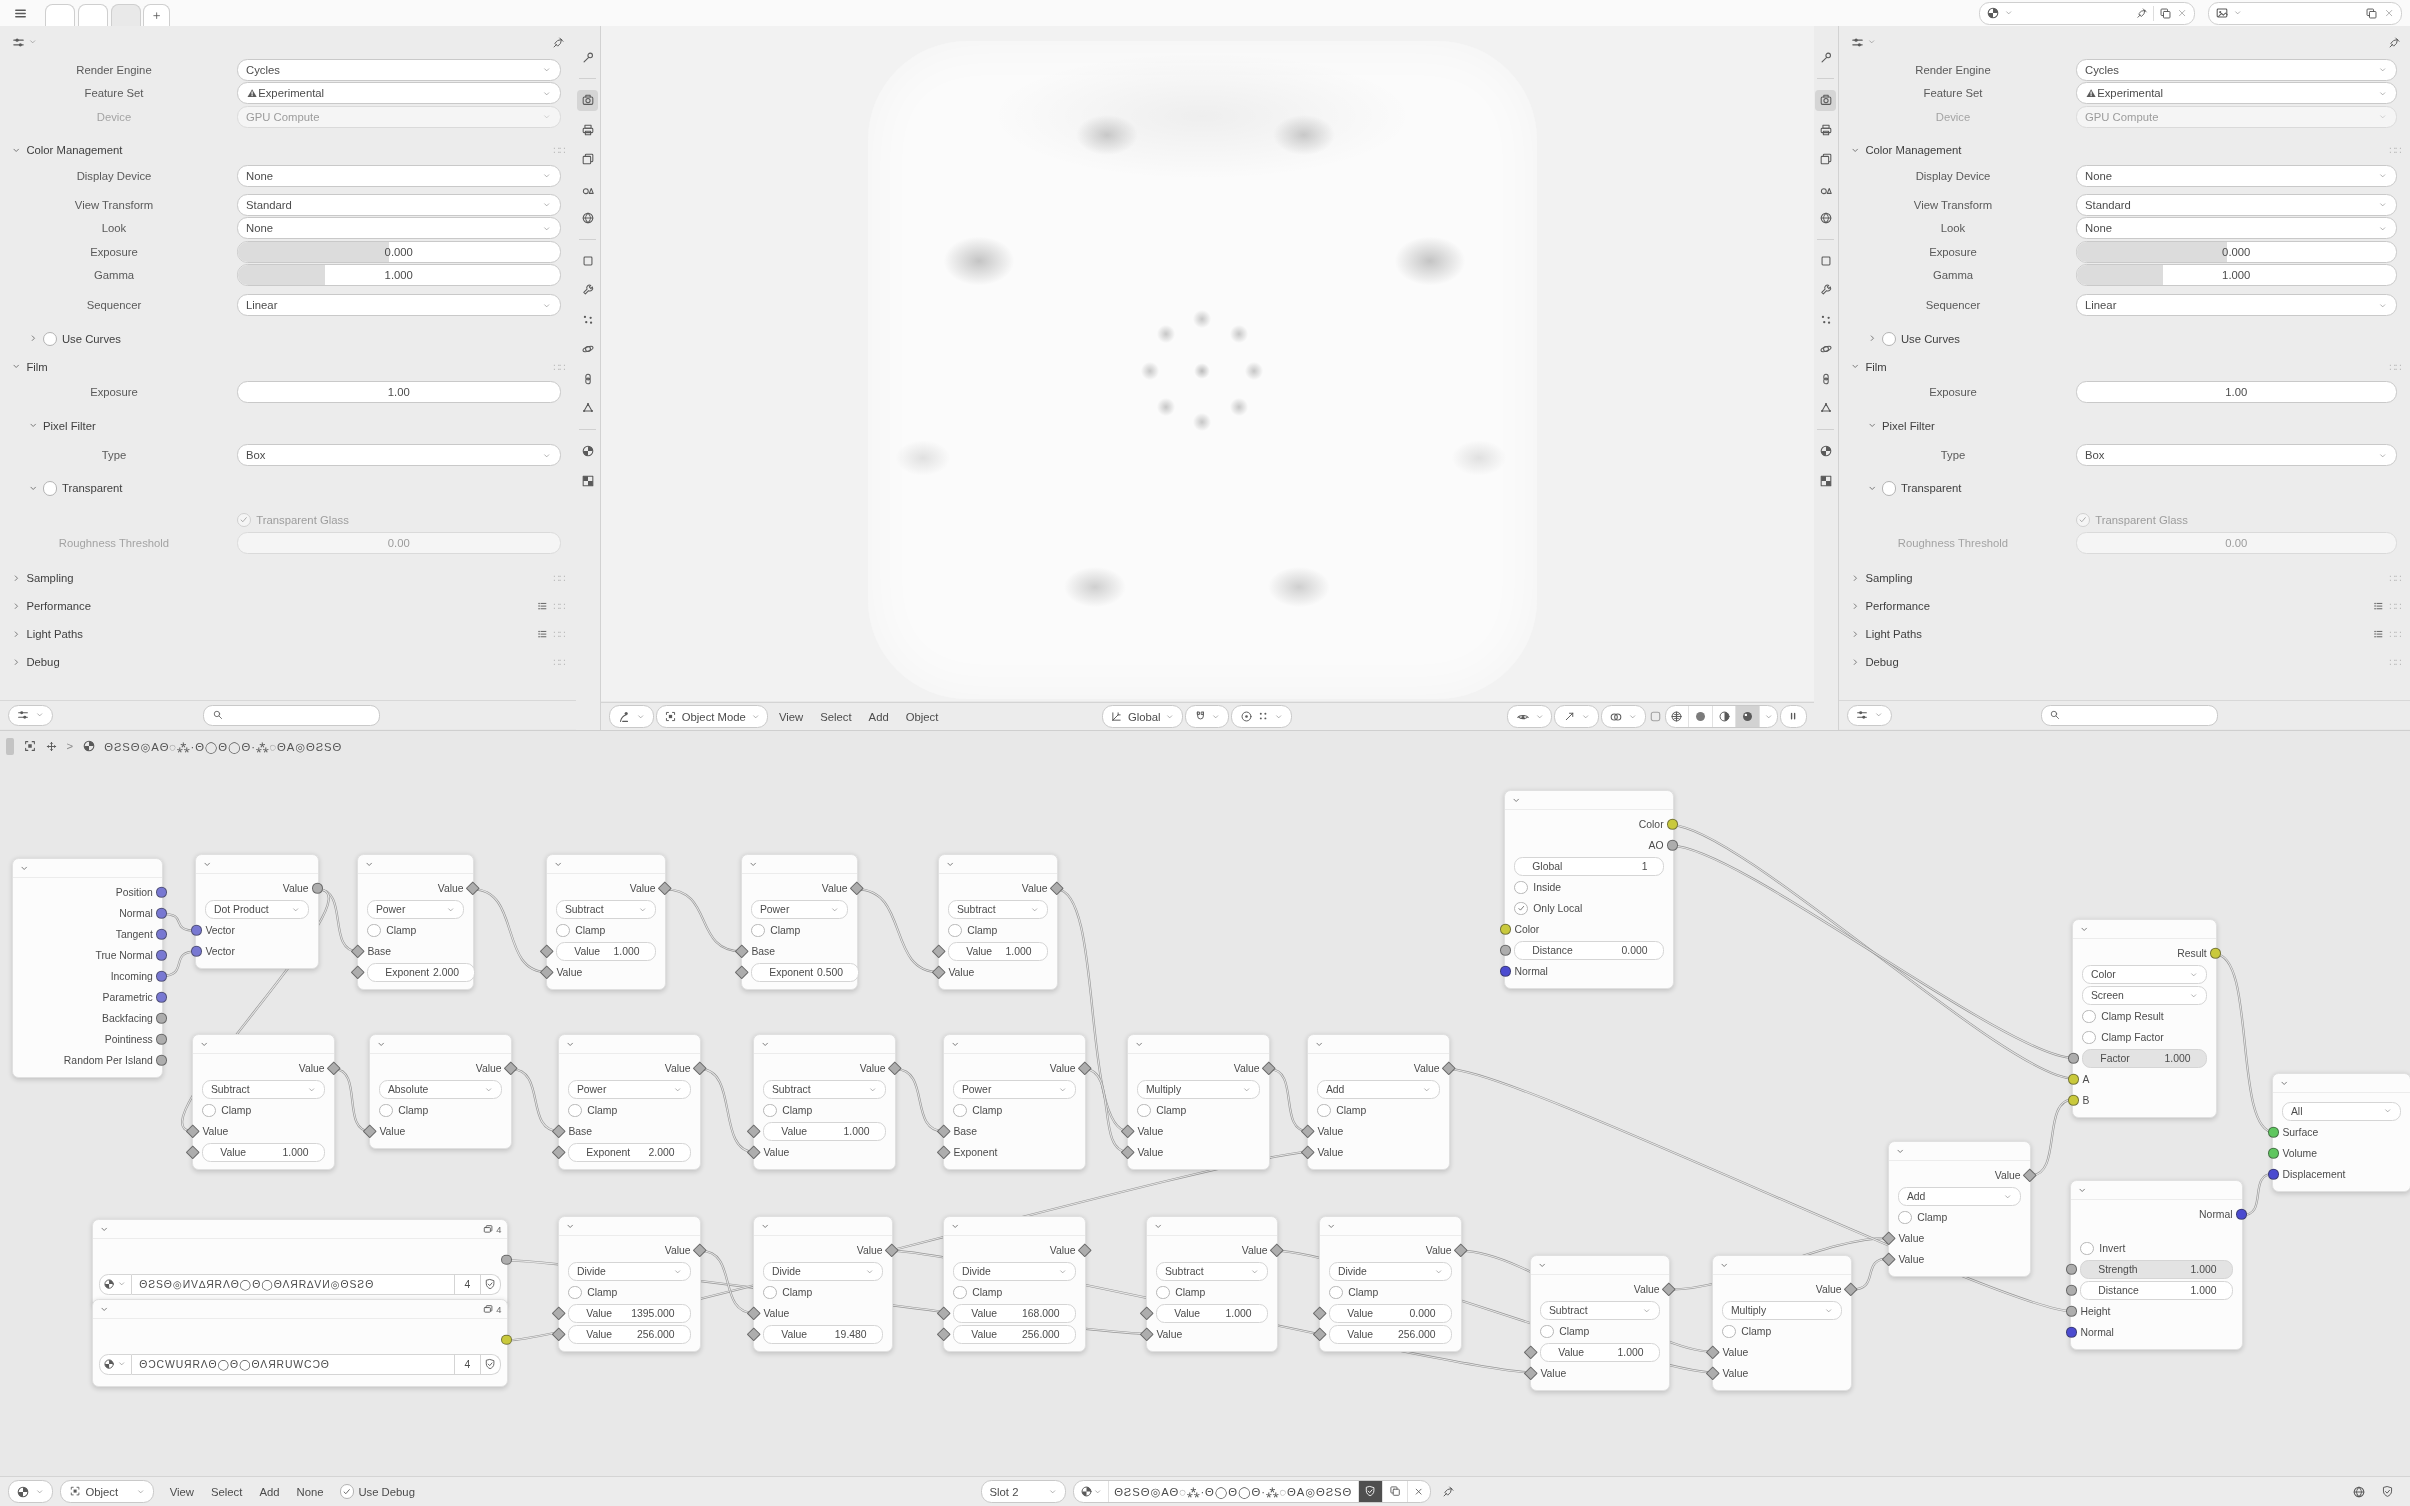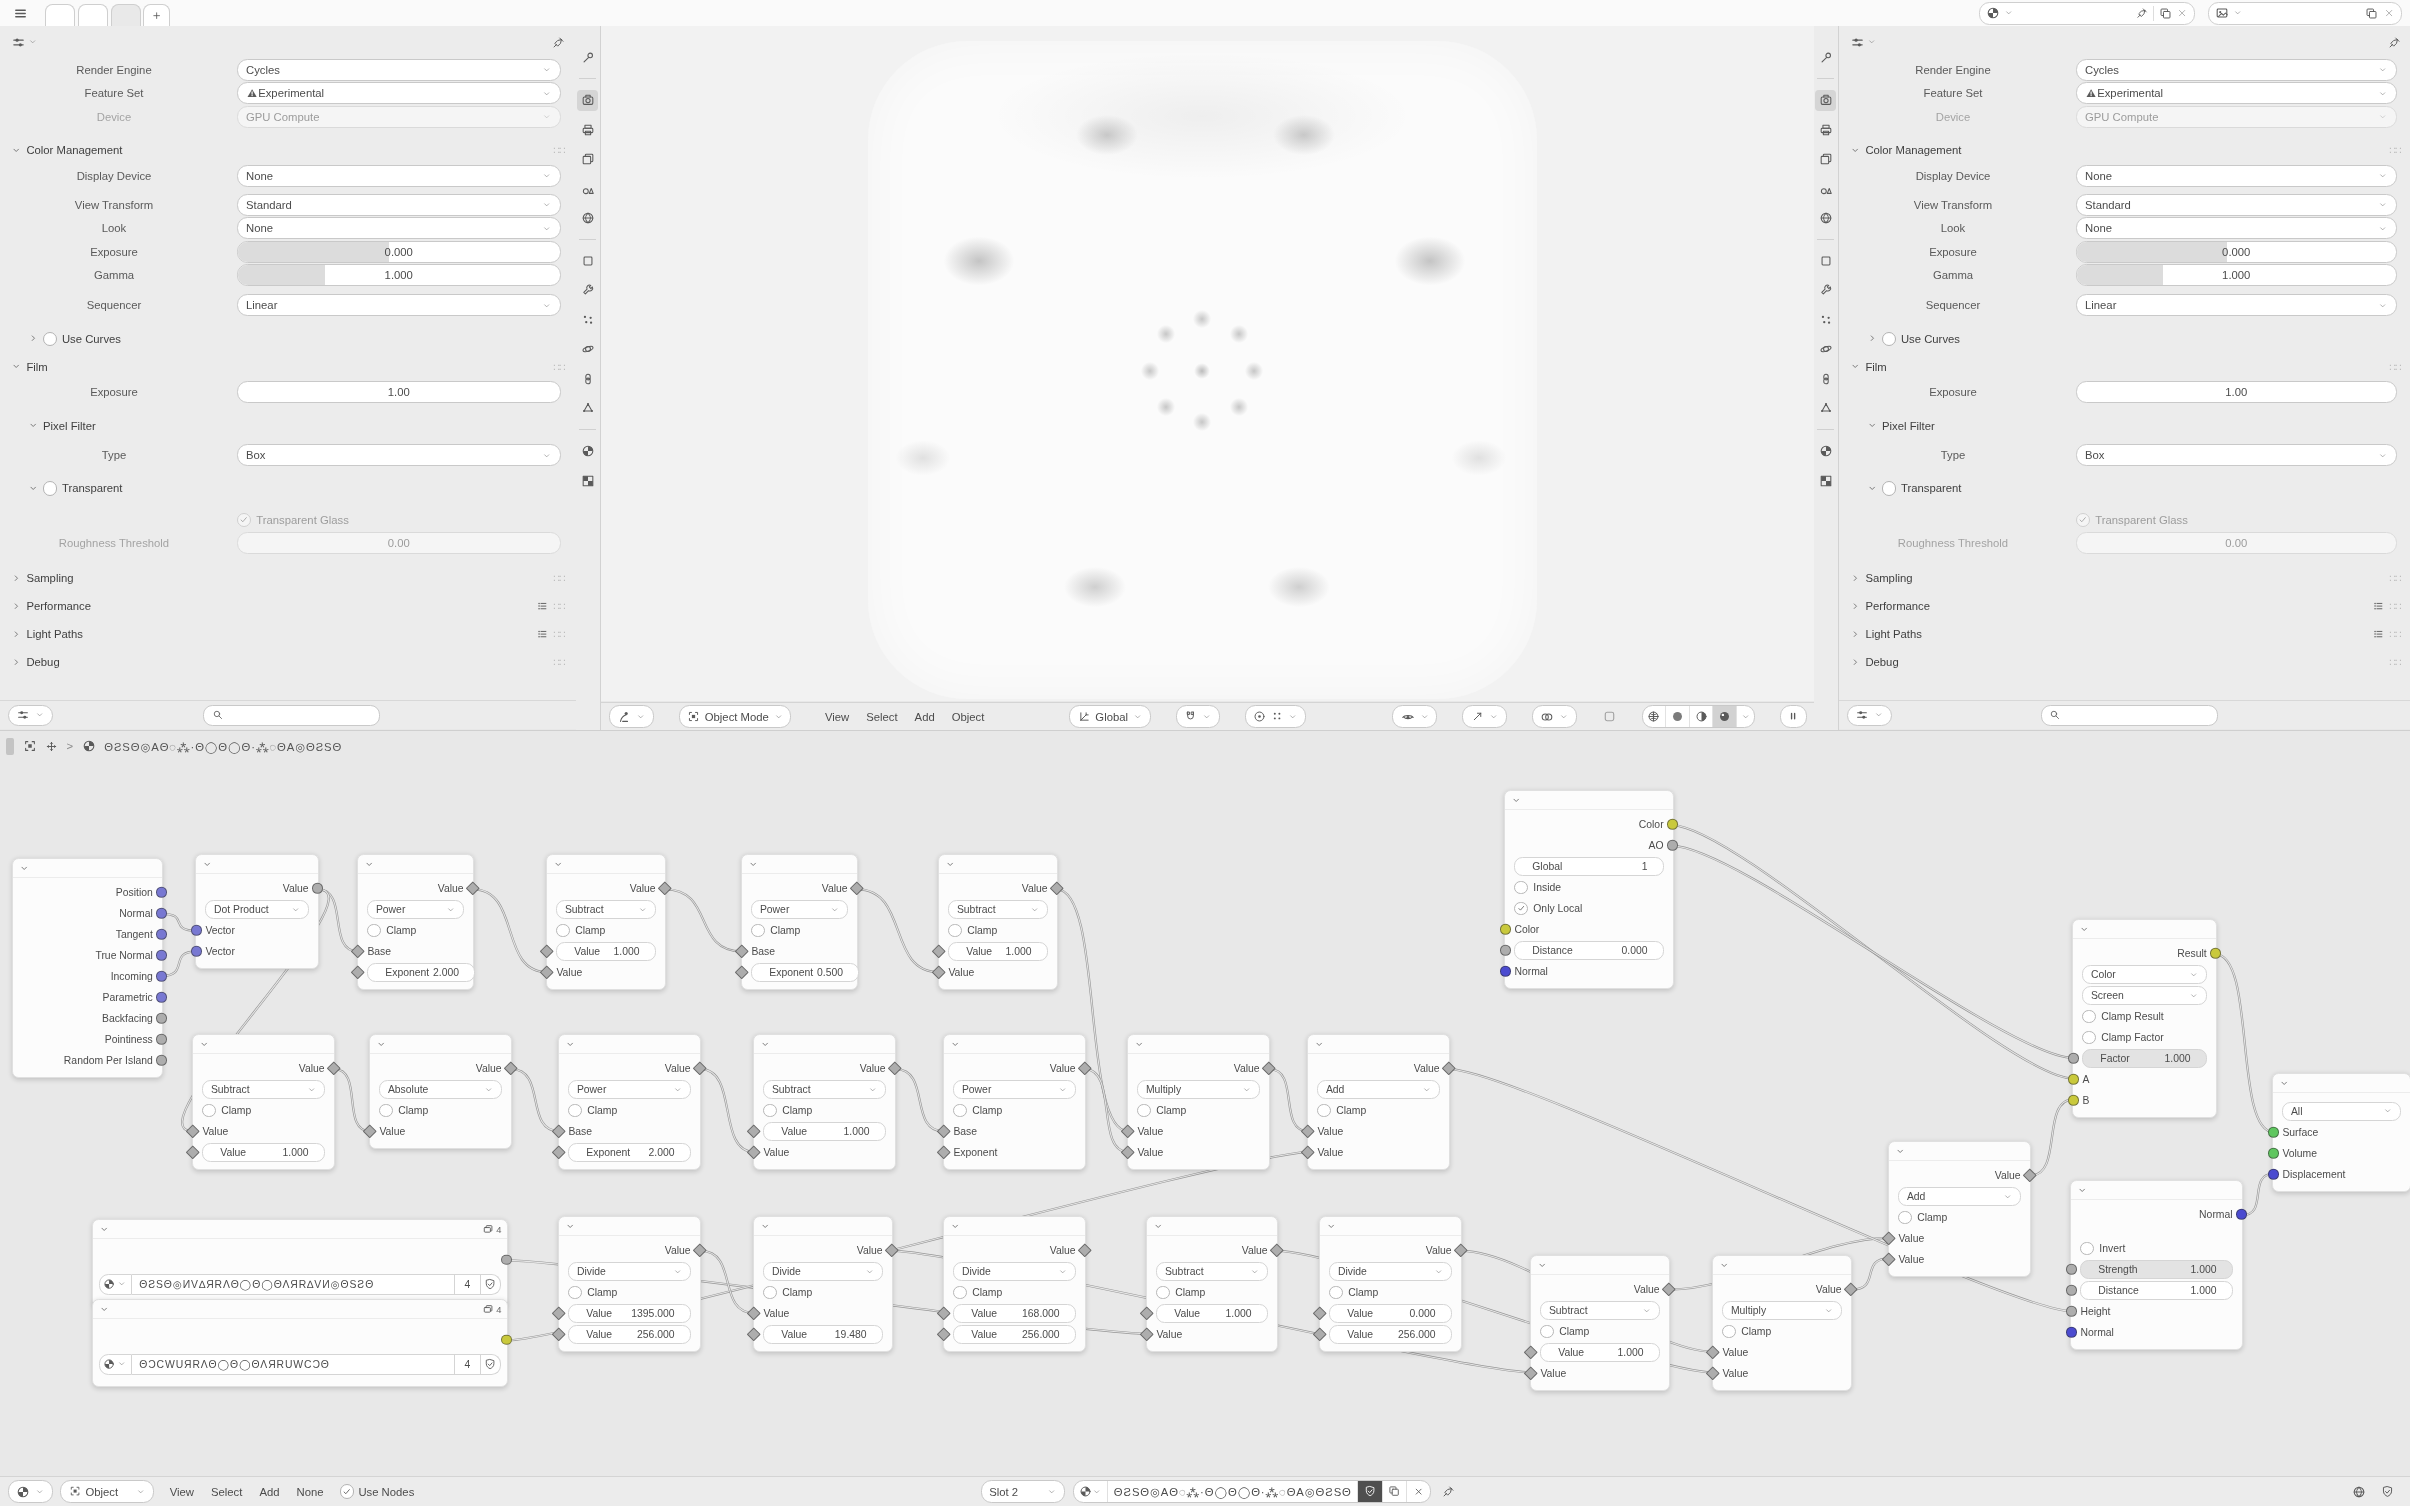--- a/index.html
+++ b/index.html
@@ -59,21 +59,21 @@
       radial-gradient(13px 13px at 334px 278px,rgba(120,120,120,.4),rgba(120,120,120,0) 70%),
       radial-gradient(13px 13px at 371px 293px,rgba(120,120,120,.4),rgba(120,120,120,0) 70%),
       radial-gradient(13px 13px at 386px 330px,rgba(120,120,120,.4),rgba(120,120,120,0) 70%),
       radial-gradient(13px 13px at 371px 366px,rgba(120,120,120,.4),rgba(120,120,120,0) 70%),
       radial-gradient(13px 13px at 334px 381px,rgba(120,120,120,.4),rgba(120,120,120,0) 70%),
       radial-gradient(13px 13px at 298px 366px,rgba(120,120,120,.4),rgba(120,120,120,0) 70%),
       radial-gradient(13px 13px at 282px 330px,rgba(120,120,120,.4),rgba(120,120,120,0) 70%),
       radial-gradient(13px 13px at 298px 293px,rgba(120,120,120,.4),rgba(120,120,120,0) 70%),
       radial-gradient(11.3px 11.3px at 334px 330px,rgba(110,110,110,.45),rgba(110,110,110,0) 70%),
       radial-gradient(282px 85px at 334px 75px,rgba(0,0,0,.05),rgba(0,0,0,0) 75%);}
-  #vpheader{position:absolute;left:601px;top:702px;width:1213px;height:28px;background:#ececec;border-top:0.9px solid #d4d4d4;display:flex;align-items:center;padding:0 7.5px;gap:25px;box-sizing:border-box}
+  #vpheader{position:absolute;left:601px;top:702px;width:1213px;height:28px;background:#ececec;border-top:0.9px solid #d4d4d4;display:flex;align-items:center;padding:0 7.5px;gap:2px;box-sizing:border-box}
   .seg{display:flex;height:21px;border:0.9px solid #c9c9c9;border-radius:10.4px;background:#fff;overflow:hidden;align-items:center}
   .seg .cell{width:22.6px;height:21px;display:flex;align-items:center;justify-content:center;border-right:0.9px solid #e2e2e2}
   .seg .cell:last-child{border-right:none}
   .seg .cell.active{background:#d2d2d2}
   .roundbtn{width:24.5px;height:21px;border:0.9px solid #c9c9c9;border-radius:10.4px;background:#fff;display:flex;align-items:center;justify-content:center}
   
   #nodeed{position:absolute;left:0;top:730px;width:2411px;height:747px;background:#e8e8e8;border-top:0.9px solid #cfcfcf;overflow:hidden}
   #neheader{position:absolute;left:0;top:3.8px;height:22.6px;display:flex;align-items:center;gap:8.5px;padding-left:5.6px;z-index:5}
   #nestub{width:8.5px;height:17px;background:#c4c4c4;border-radius:1.9px}
   #necrumb{letter-spacing:0.9px;color:#555}
@@ -2120,21 +2120,21 @@
         <path d="M4.5 6.5L8 10l3.5-3.5"></path>
       </svg>
   </div>
   <div id="bb-menus"><span class="menu">View</span><span class="menu">Select</span><span class="menu">Add</span><span class="menu">None</span></div>
   <div style="display:flex;align-items:center;gap:4.7px">
     <span class="circlechk" id="bb-chk">
         <svg class="ic" width="9.4" height="9.4" viewBox="0 0 16 16">
           <path d="M3.5 8.5l3 3 6-7" stroke-width="1.5"></path>
         </svg>
       </span>
-    <span>Use Nodes</span>
+    <span>Use Debug</span>
   </div>
   <div style="flex:1"></div>
   <div class="pill">
     <span style="padding-right:24.5px">Slot 2</span>
     <svg class="ic" width="9.4" height="9.4" viewBox="0 0 16 16" style="stroke:#909090">
         <path d="M4.5 6.5L8 10l3.5-3.5"></path>
       </svg>
   </div>
   <div class="matwidget">
     <div>

